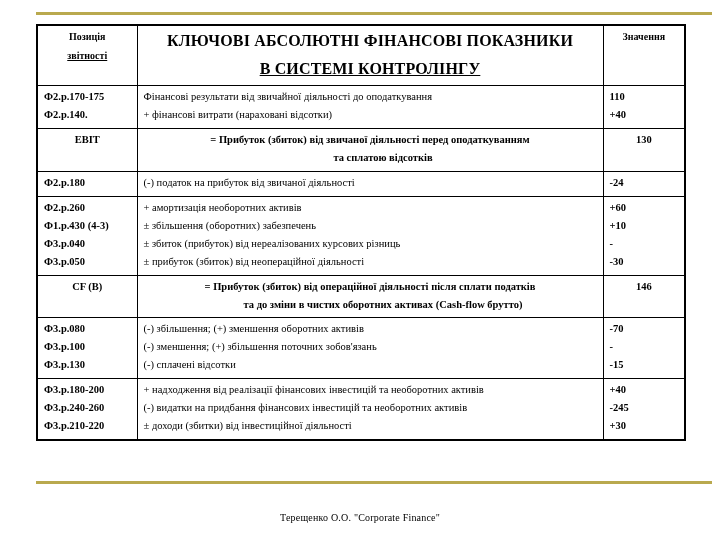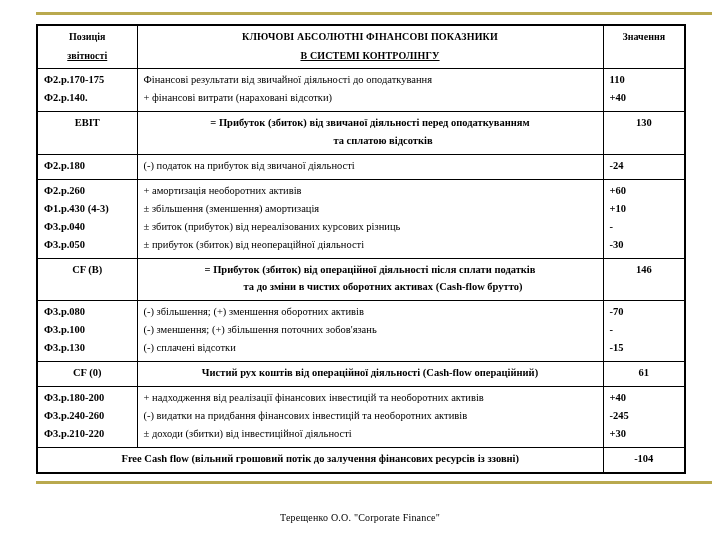--- a/index.html
+++ b/index.html
@@ -58,21 +58,21 @@
   col.c-val { width: 82px; }
 
   thead th {
     text-align: center;
     font-weight: bold;
     padding-top: 7px;
     padding-bottom: 9px;
     font-size: 10.5px;
   }
   thead th.hdr-mid {
-    font-size: 10px;
+    font-size: 16px;
     letter-spacing: 0.15px;
   }
   thead th.hdr-pos, thead th.hdr-val {
     font-size: 10px;
   }
   .hdr-line2 { display: block; margin-top: 5px; text-decoration: underline; }
 
   td.pos {
     font-size: 10.5px;
     white-space: nowrap;
@@ -187,21 +187,21 @@
               <div class="lines">
                 <div>Ф2.р.260</div>
                 <div>Ф1.р.430 (4-3)</div>
                 <div>Ф3.р.040</div>
                 <div>Ф3.р.050</div>
               </div>
             </td>
             <td class="desc">
               <div class="lines">
                 <div>+ амортизація необоротних активів</div>
-                <div>± збільшення (зменшення) амортизація</div>
+                <div>± збільшення (оборотних) забезпечень</div>
                 <div>± збиток (прибуток) від нереалізованих курсових різниць</div>
                 <div>± прибуток (збиток) від неопераційної діяльності</div>
               </div>
             </td>
             <td class="val">
               <div class="lines">
                 <div>+60</div>
                 <div>+10</div>
                 <div>-</div>
                 <div>-30</div>
@@ -242,37 +242,20 @@
               </div>
             </td>
             <td class="val">
               <div class="lines">
                 <div>-70</div>
                 <div>-</div>
                 <div>-15</div>
               </div>
             </td>
           </tr>
-          <tr class="bold">
-            <td class="pos">
-              <div class="lines">
-                <div>CF (0)</div>
-              </div>
-            </td>
-            <td class="desc">
-              <div class="lines">
-                <div>Чистий рух коштів від операційної діяльності (Cash-flow операційний)</div>
-              </div>
-            </td>
-            <td class="val">
-              <div class="lines">
-                <div>61</div>
-              </div>
-            </td>
-          </tr>
           <tr>
             <td class="pos">
               <div class="lines">
                 <div>Ф3.р.180-200</div>
                 <div>Ф3.р.240-260</div>
                 <div>Ф3.р.210-220</div>
               </div>
             </td>
             <td class="desc">
               <div class="lines">
@@ -282,24 +265,20 @@
               </div>
             </td>
             <td class="val">
               <div class="lines">
                 <div>+40</div>
                 <div>-245</div>
                 <div>+30</div>
               </div>
             </td>
           </tr>
-          <tr class="bold">
-            <td colspan="2">Free Cash flow (вільний грошовий потік до залучення фінансових ресурсів із ззовні)</td>
-            <td class="val">-104</td>
-          </tr>
         </tbody>
     </table>
   </div>
 
   <div class="accent-rule bottom"></div>
 
   <div class="footer">Терещенко О.О.  "Corporate Finance"</div>
 
 </div>
 

